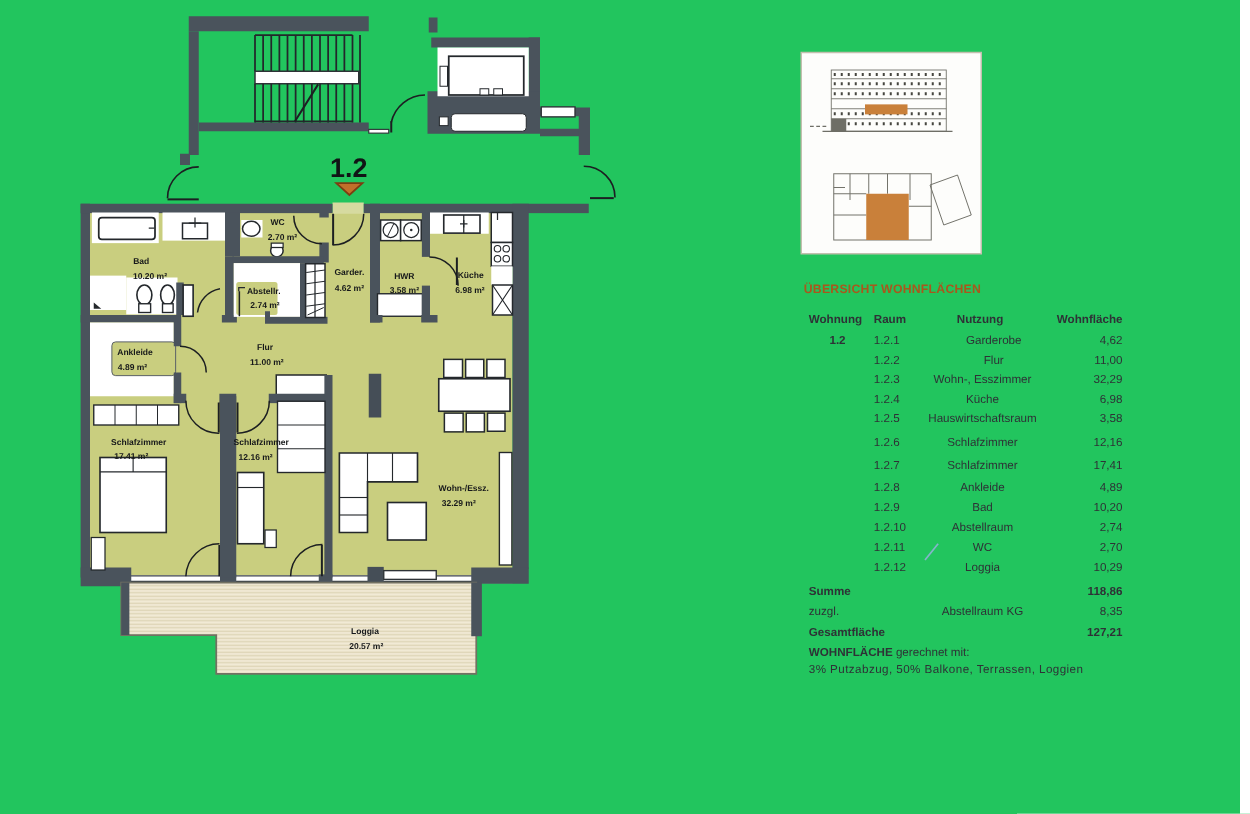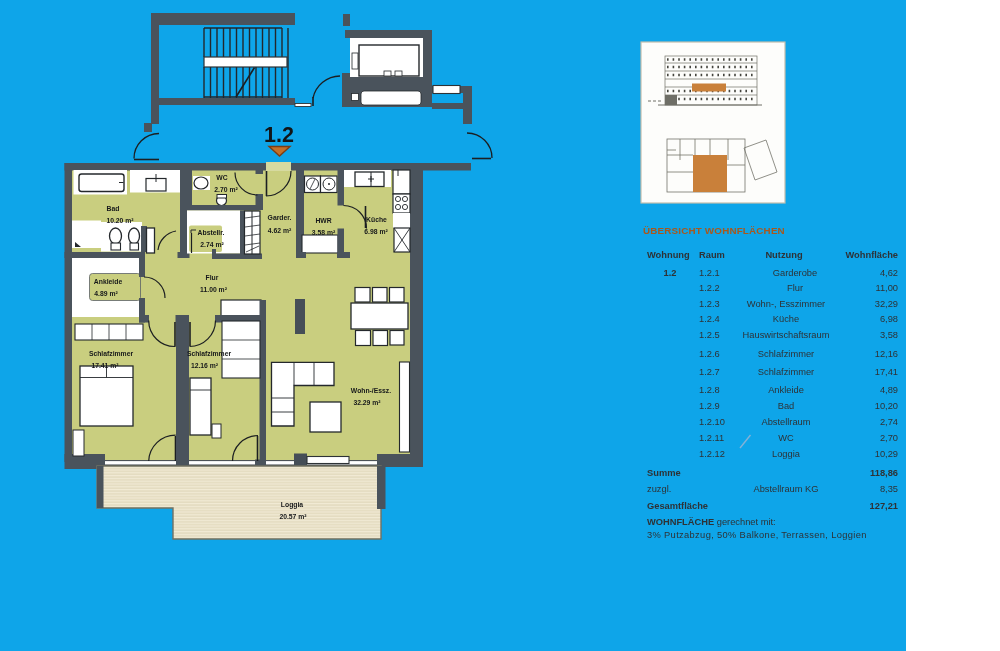--- a/index.html
+++ b/index.html
@@ -1,16 +1,16 @@
 <!DOCTYPE html>
 <html><head>
 <meta charset="utf-8">
 <style>
   html,body{margin:0;padding:0;}
-  .page{position:relative;width:906px;height:651px;background:#0ea5e9;overflow:hidden;
+  .page{position:relative;width:992px;height:651px;background:#22c55e;overflow:hidden;
         font-family:"Liberation Sans",sans-serif;}
   svg{position:absolute;left:0;top:0;}
 </style>
 </head>
 <body>
 <div class="page">
 <svg width="1000" height="651" viewBox="0 0 1000 651">
 <defs>
   <pattern id="hatchH" width="4" height="2.8" patternUnits="userSpaceOnUse">
     <rect width="4" height="2.8" fill="#f1ead5"></rect>

